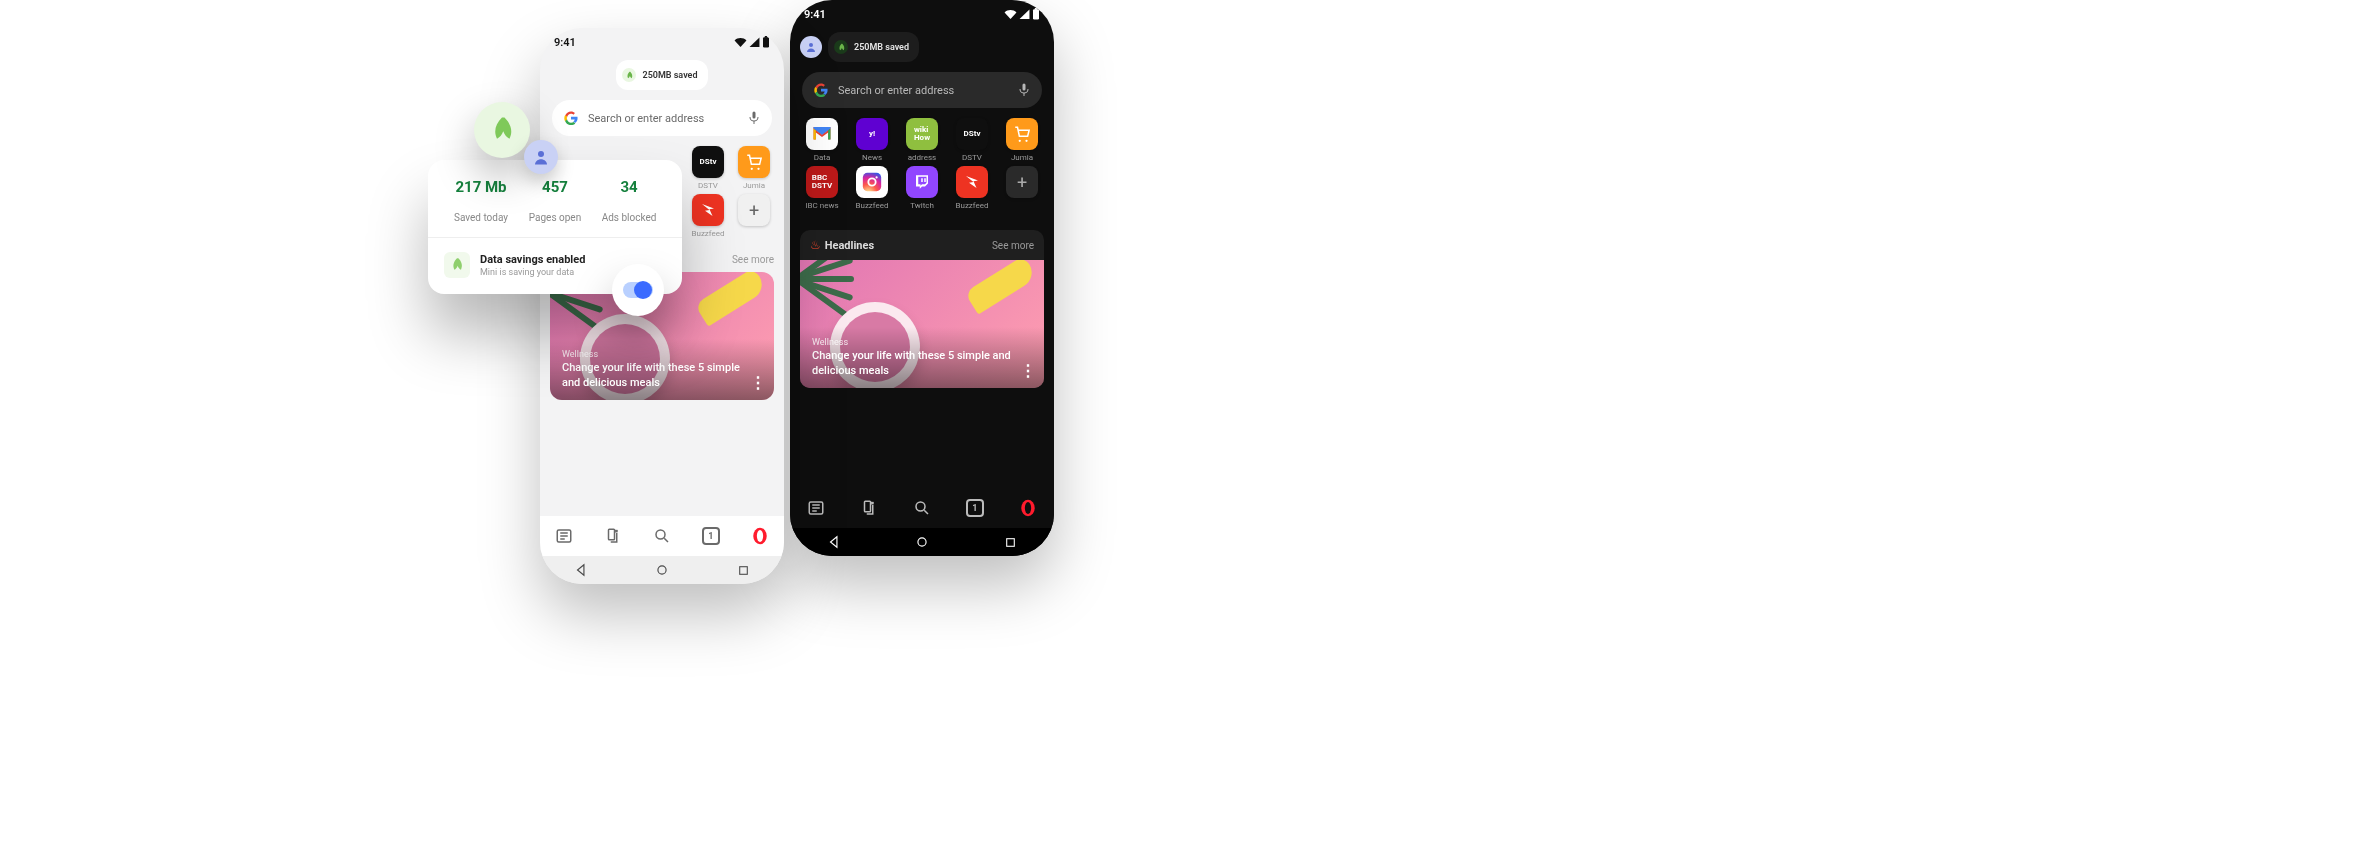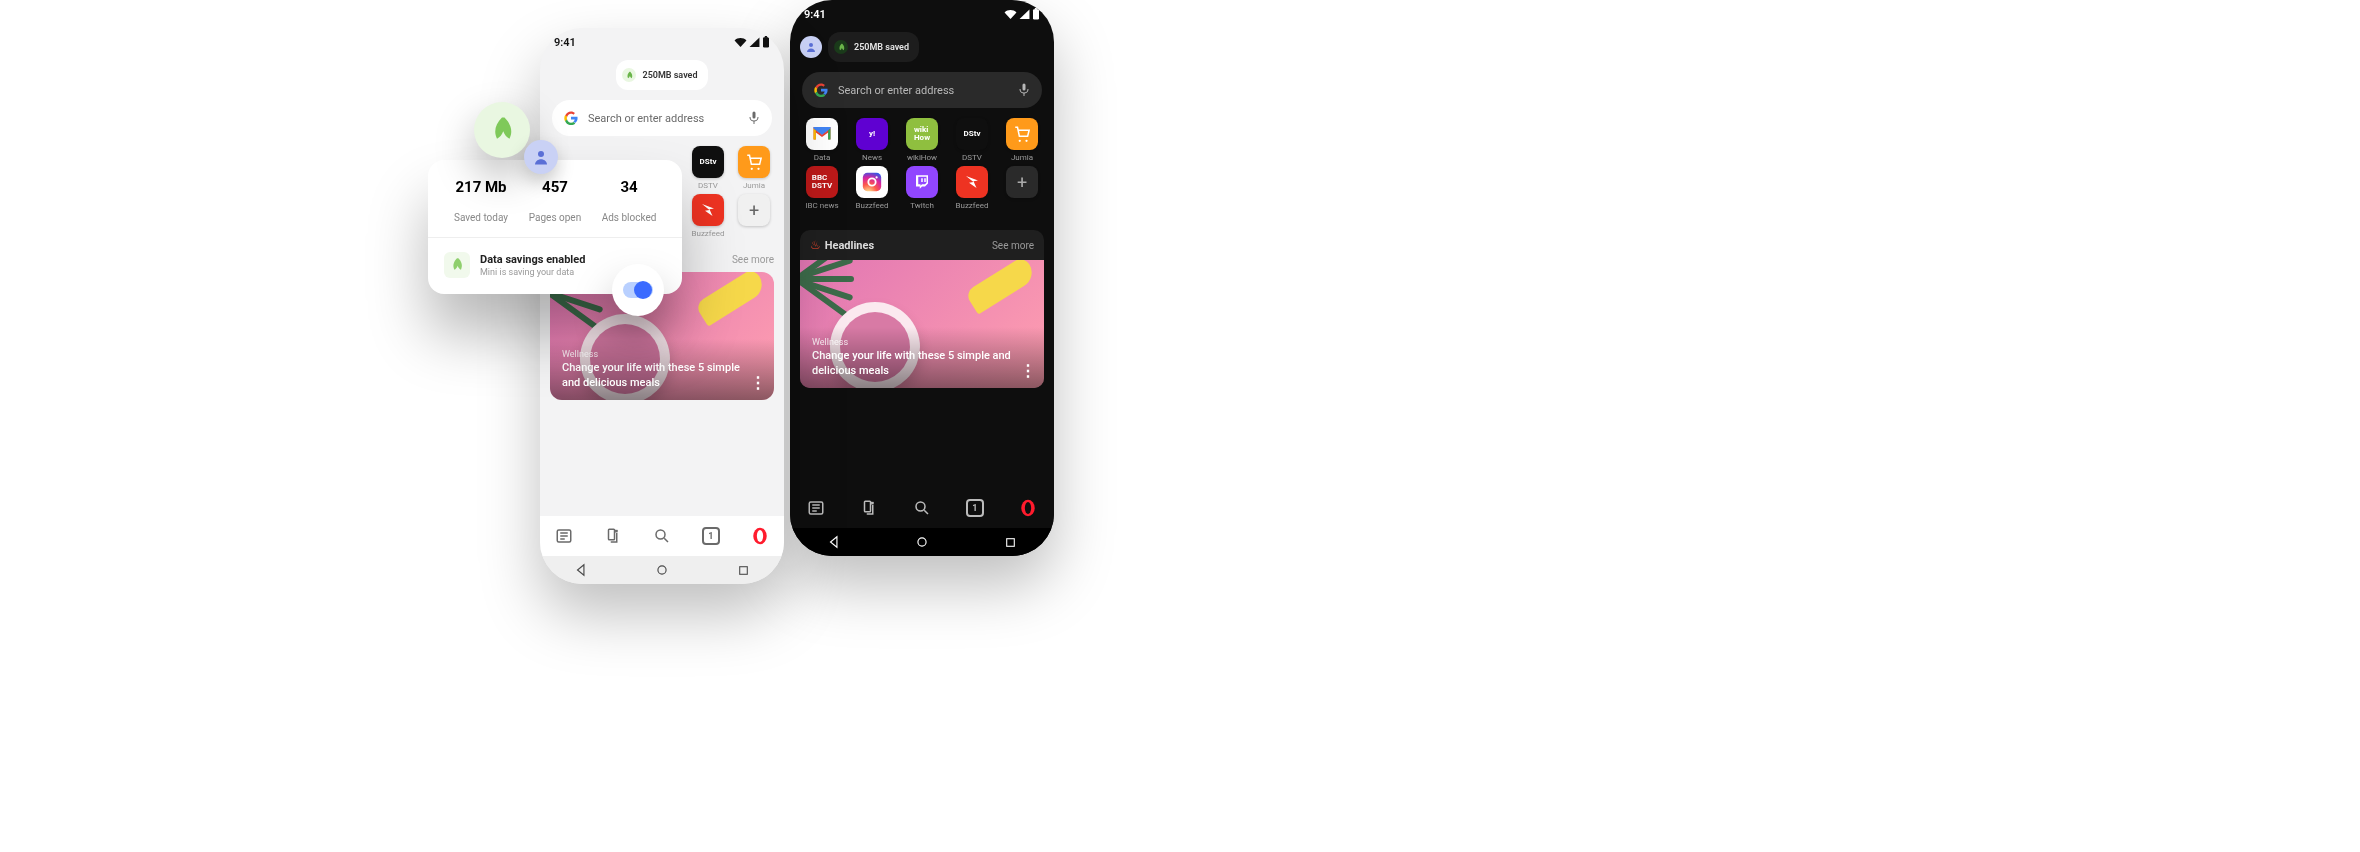--- a/index.html
+++ b/index.html
@@ -102,21 +102,21 @@
     box-shadow:0 8px 18px rgba(0,0,0,.2); z-index:30;
   }
   .popover{
     position:absolute; left:8px; top:160px; width:254px;
     background:#fff; border-radius:16px;
     box-shadow: 0 40px 60px rgba(0,0,0,.28);
     z-index:20; padding:18px 16px 16px;
   }
   .popover-row{ display:flex; justify-content:space-between; text-align:center; }
   .pop-cell{ flex:1; }
-  .pop-val{ font-size:15px; font-weight:700; color:#000000; }
+  .pop-val{ font-size:15px; font-weight:700; color:#15803d; }
   .pop-lab{ font-size:10px; color:#888; margin-top:16px;}
   .popover hr{ border:none; border-top:1px solid #eee; margin:14px -16px; }
   .pop-toggle{ display:flex; align-items:center; gap:10px; }
   .pop-toggle .leaf-sm{ width:26px;height:26px;border-radius:6px;background:#f1f9ec;display:flex;align-items:center;justify-content:center;}
   .pop-toggle-text .t1{ font-size:11px; font-weight:700; color:#222;}
   .pop-toggle-text .t2{ font-size:9px; color:#999; margin-top:1px;}
   .big-toggle{
     position:absolute; left:192px; top:264px;
     width:52px; height:52px; border-radius:50%;
     background:#fff; box-shadow:0 22px 40px rgba(0,0,0,.25);
@@ -199,21 +199,21 @@
           <div class="speed-tile" style="background: rgb(95, 1, 209); color: rgb(255, 255, 255);">
             <span style="white-space:pre;line-height:1">y!</span>
           </div>
           <div class="speed-label">News</div>
         </div>
         <div class="speed-item">
           <div class="speed-tile" style="background: rgb(143, 191, 63); color: rgb(255, 255, 255);">
             <span style="white-space:pre;line-height:1">wiki
 How</span>
           </div>
-          <div class="speed-label">wikiHow</div>
+          <div class="speed-label">address</div>
         </div>
         <div class="speed-item">
           <div class="speed-tile" style="background: rgb(15, 15, 15); color: rgb(255, 255, 255);">
             <span style="white-space:pre;line-height:1">DStv</span>
           </div>
           <div class="speed-label">DSTV</div>
         </div>
         <div class="speed-item">
           <div class="speed-tile" style="background: rgb(255, 154, 26); color: rgb(255, 255, 255);">
             <svg width="18" height="18" viewBox="0 0 24 24" fill="#fff">

